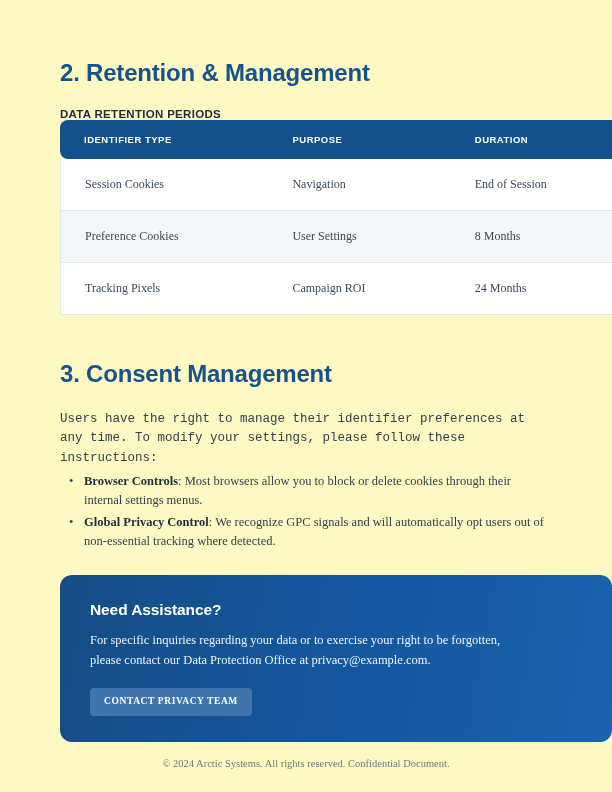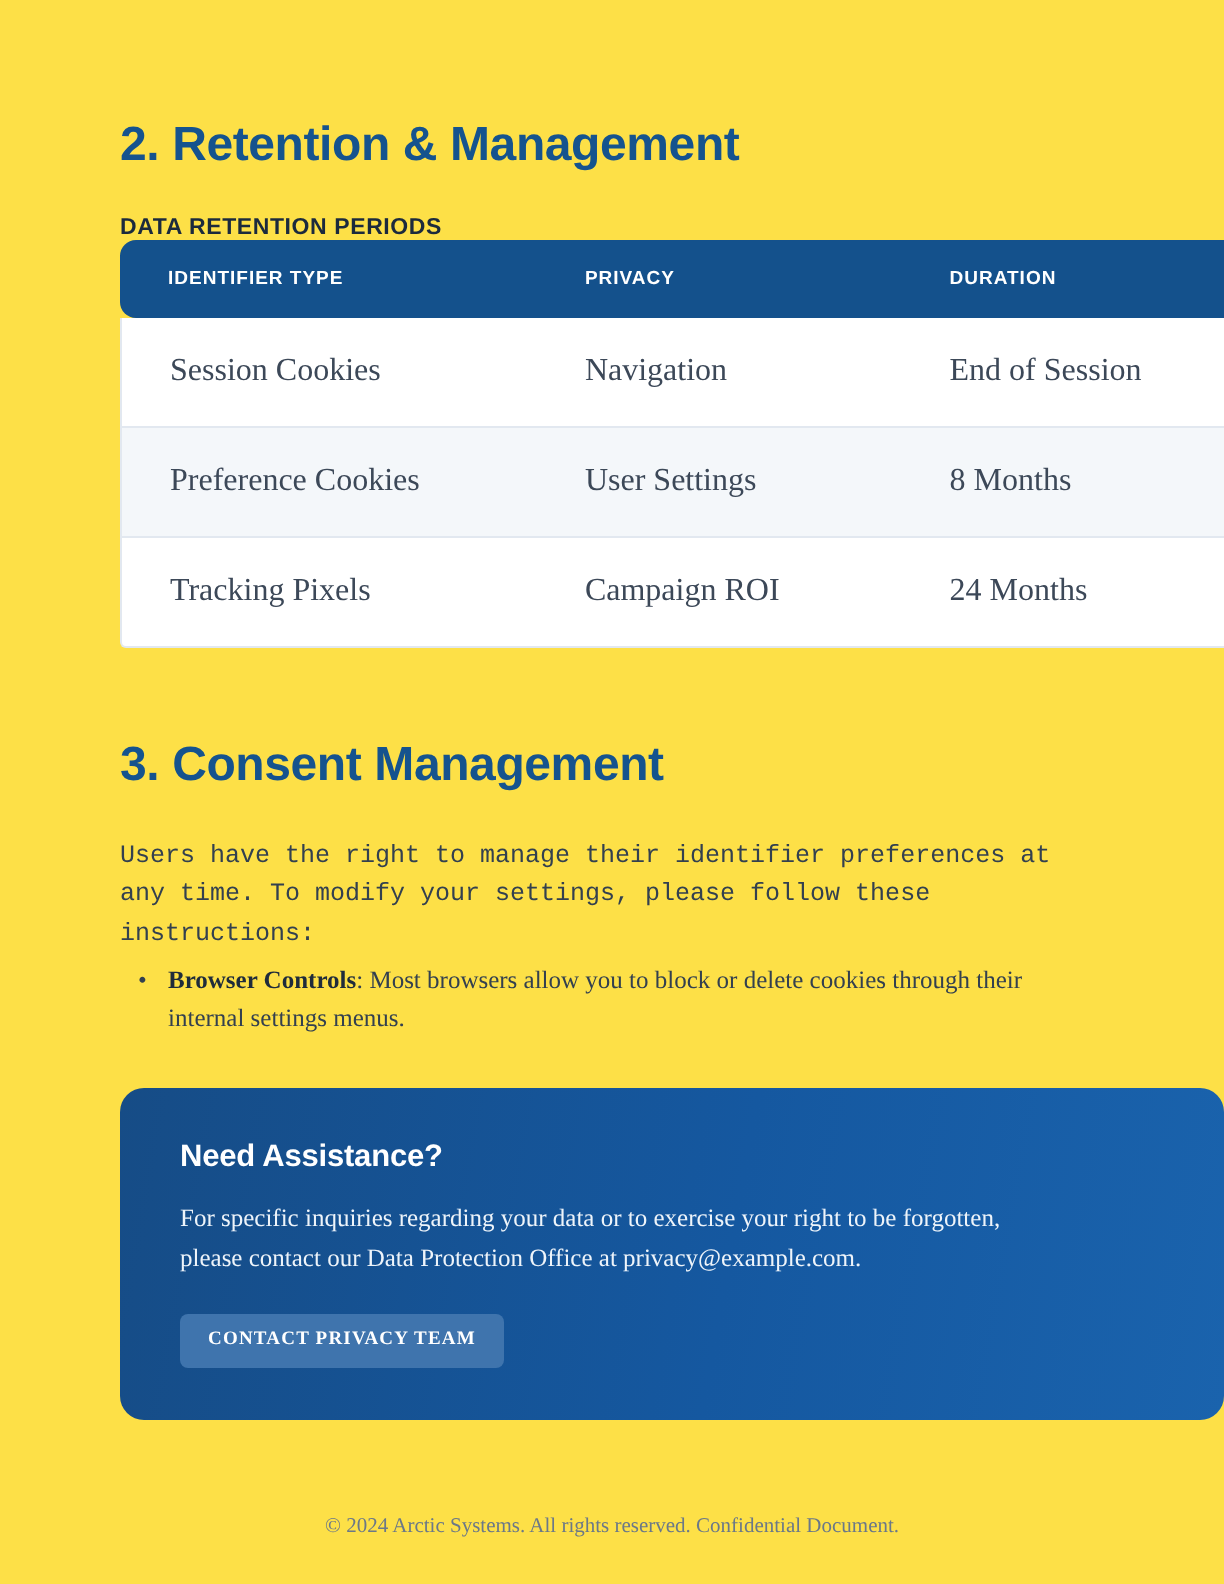--- a/index.html
+++ b/index.html
@@ -13,21 +13,21 @@
     font-family: "Liberation Serif", serif;
     -webkit-font-smoothing: antialiased;
   }
 
   .page {
     width: 612px;
     height: 792px;
     box-sizing: border-box;
     padding: 0 60px;
     position: relative;
-    background: #fde047;
+    background: #fef9c3;
   }
 
   
   .section-heading {
     font-family: "Liberation Sans", sans-serif;
     font-size: 24px;
     font-weight: bold;
     color: #15538e;
     letter-spacing: -0.2px;
     margin: 0;
@@ -71,21 +71,21 @@
   }
   .data-table thead th:last-child {
     border-top-right-radius: 8px;
     border-bottom-right-radius: 8px;
   }
   .col-1 { width: 180px; }
   .col-2 { width: 160px; }
   .col-3 { width: 152px; }
 
   .data-table tbody td {
-    font-size: 16px;
+    font-size: 12px;
     color: #3c4858;
     padding: 18px 0 18px 0;
     border-bottom: 1px solid #e2e8f0;
     border-left: 1px solid #e2e8f0;
     background: #ffffff;
   }
   .data-table tbody td:first-child { padding-left: 24px; }
   .data-table tbody td:last-child { border-right: 1px solid #e2e8f0; }
   .data-table tbody td:not(:first-child) { border-left: none; }
   .data-table tbody tr.alt td { background: #f4f7fa; }
@@ -187,21 +187,21 @@
 
   <div class="sec2-wrap">
     <h1 class="section-heading">2. Retention &amp; Management</h1>
 
     <div class="sub-heading">DATA RETENTION PERIODS</div>
 
     <table class="data-table">
       <thead>
         <tr>
           <th class="col-1">IDENTIFIER TYPE</th>
-          <th class="col-2">PRIVACY</th>
+          <th class="col-2">PURPOSE</th>
           <th class="col-3">DURATION</th>
         </tr>
       </thead>
       <tbody>
         <tr>
           <td>Session Cookies</td>
           <td>Navigation</td>
           <td>End of Session</td>
         </tr>
         <tr class="alt">
@@ -218,20 +218,21 @@
     </table>
   </div>
 
   <div class="sec3-wrap">
     <h1 class="section-heading">3. Consent Management</h1>
 
     <p class="body-para">Users have the right to manage their identifier preferences at any time. To modify your settings, please follow these instructions:</p>
 
     <ul class="bullet-list">
       <li><b>Browser Controls</b><span>: Most browsers allow you to block or delete cookies through their internal settings menus.</span></li>
+      <li><b>Global Privacy Control</b><span>: We recognize GPC signals and will automatically opt users out of non-essential tracking where detected.</span></li>
     </ul>
   </div>
 
   <div class="callout">
     <div class="callout-title">Need Assistance?</div>
     <p class="callout-body">For specific inquiries regarding your data or to exercise your right to be forgotten, please contact our Data Protection Office at privacy@example.com.</p>
     <button class="callout-btn">CONTACT PRIVACY TEAM</button>
   </div>
 
   <div class="footer">© 2024 Arctic Systems. All rights reserved. Confidential Document.</div>

